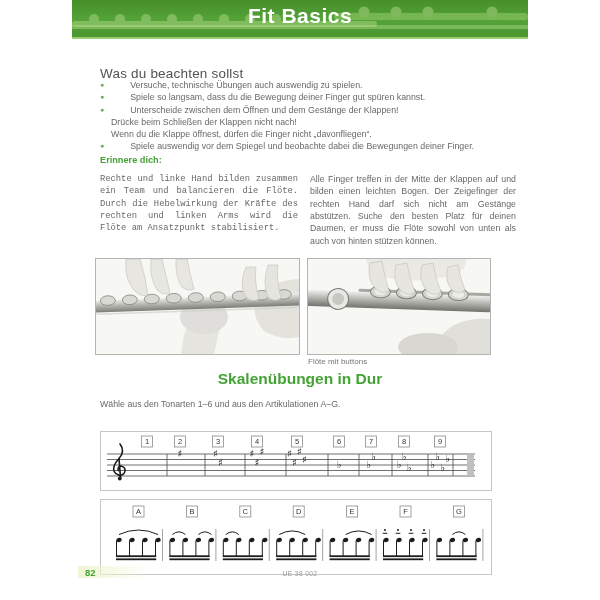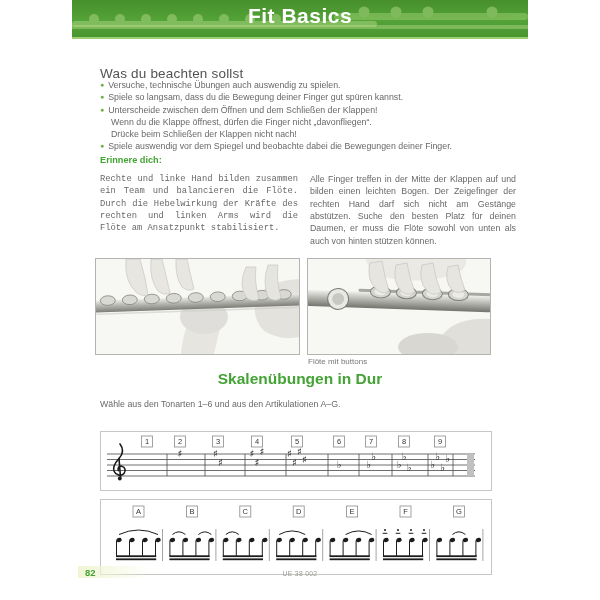--- a/index.html
+++ b/index.html
@@ -7,21 +7,21 @@
         font-family:"Liberation Sans",sans-serif;color:#68686a;}
   
   .banner{position:absolute;left:72px;top:0;width:456px;height:37px;overflow:hidden;
           border-bottom:2px solid #9bcf70;background:#4f9c31;}
   .banner svg{position:absolute;left:0;top:0;}
   .banner-title{position:absolute;left:0;top:4px;width:100%;text-align:center;
           color:#ffffff;font-size:21px;font-weight:bold;letter-spacing:0.5px;}
   
   .h1{position:absolute;left:100px;top:54px;font-size:13.5px;color:#525254;letter-spacing:0.2px;margin-top:12px;}
   .bullets{position:absolute;left:100px;top:79px;width:420px;font-size:8.8px;line-height:12.3px;}
-  .bullet{display:flex;}
+  .bullet{display:flex;gap:22px;}
   .bullet .dot{color:#6fae47;font-size:7px;margin-right:4px;line-height:12.3px;}
   .subline{padding-left:11px;}
   
   .h-remind{position:absolute;left:100px;top:155px;font-size:9.2px;font-weight:bold;color:#44a335;}
   .col{position:absolute;top:173px;font-size:8.8px;line-height:12.35px;text-align:justify;}
   .col.left{left:100px;width:198px;font-family:Liberation Mono, monospace;}
   .col.right{left:310px;width:206px;}
   
   .photo{position:absolute;top:258px;height:95px;border:1px solid #b4b4b0;background:#f7f7f4;}
   .photo.l{left:95px;width:203px;}
@@ -83,24 +83,24 @@
     <div class="bullet">
         <span class="dot">●</span>
         <span>Versuche, technische Übungen auch auswendig zu spielen.</span>
       </div>
     <div class="bullet">
         <span class="dot">●</span>
         <span>Spiele so langsam, dass du die Bewegung deiner Finger gut spüren kannst.</span>
       </div>
     <div class="bullet">
         <span class="dot">●</span>
-        <span>Unterscheide zwischen dem Öffnen und dem Schließen der Klappen!</span>
+        <span>Unterscheide zwischen dem Öffnen und dem Gestänge der Klappen!</span>
       </div>
+    <div class="subline">Drücke beim Schließen der Klappen nicht nach!</div>
     <div class="subline">Wenn du die Klappe öffnest, dürfen die Finger nicht „davonfliegen“.</div>
-    <div class="subline">Drücke beim Schließen der Klappen nicht nach!</div>
     <div class="bullet">
         <span class="dot">●</span>
         <span>Spiele auswendig vor dem Spiegel und beobachte dabei die Bewegungen deiner Finger.</span>
       </div>
   </div>
 
   <div class="h-remind">Erinnere dich:</div>
   <div class="col left">Rechte und linke Hand bilden zusammen ein Team und balancieren die Flöte. Durch die Hebelwirkung der Kräfte des rechten und linken Arms wird die Flöte am Ansatzpunkt stabilisiert.</div>
   <div class="col right">Alle Finger treffen in der Mitte der Klappen auf und bilden einen leichten Bogen. Der Zeigefinger der rechten Hand darf sich nicht am Gestänge abstützen. Suche den besten Platz für deinen Daumen, er muss die Flöte sowohl von unten als auch von hinten stützen können.</div>
 

